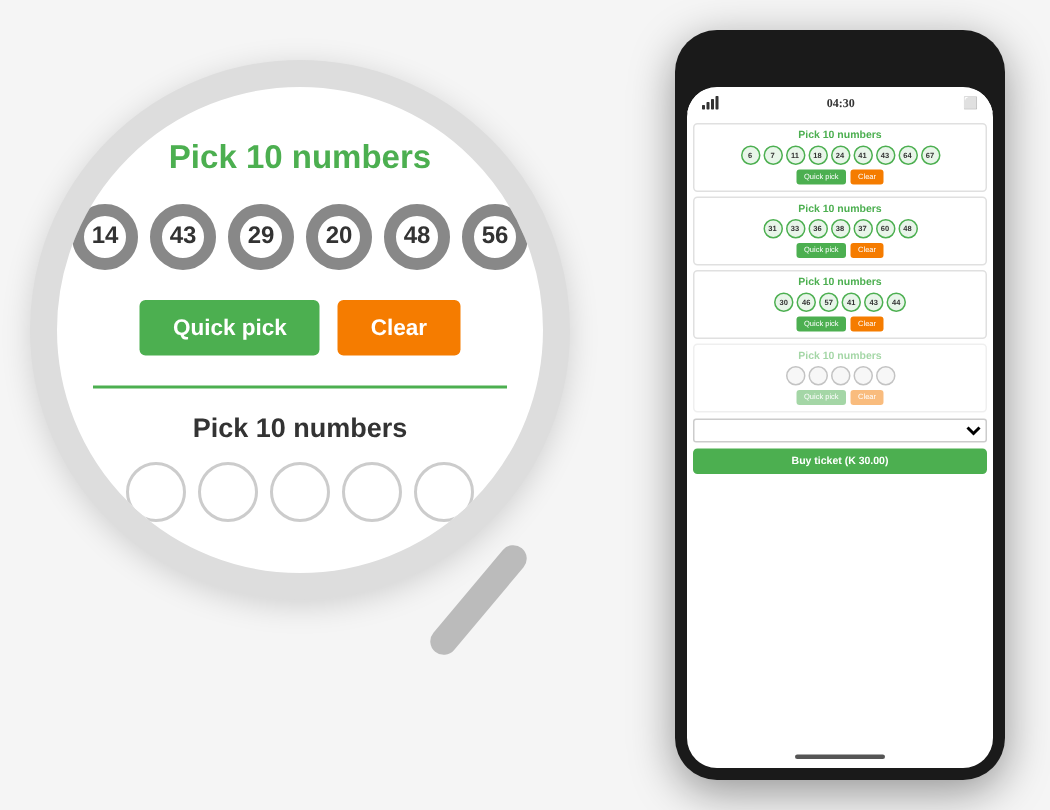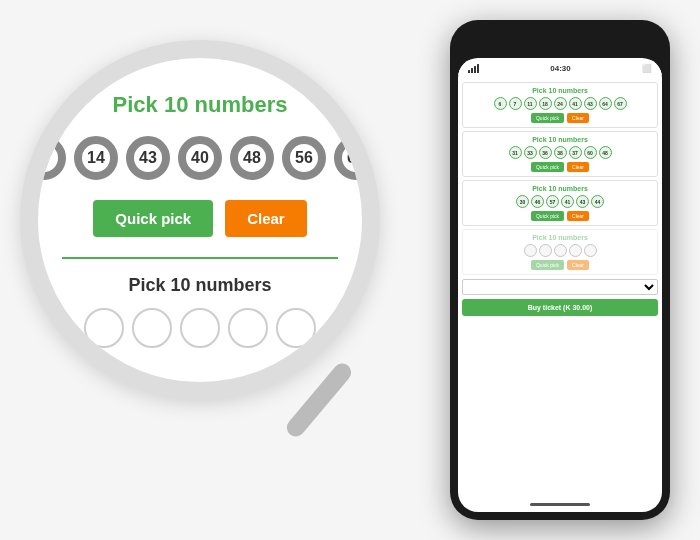--- a/index.html
+++ b/index.html
@@ -169,20 +169,21 @@
     }
 
     .phone-status-bar {
       background: #fff;
       display: flex;
       justify-content: space-between;
       align-items: flex-start;
       padding: 4px 10px 2px;
       font-size: 8px;
       color: #333;
+      font-family: Liberation Serif, serif;
     }
 
     .phone-content {
       padding: 4px 0;
       font-size: 7px;
       overflow: hidden;
     }
 
     .phone-section {
       border: 1px solid #e0e0e0;
@@ -315,21 +316,22 @@
 </head>
 <body>
 
 <div class="magnifier">
   <div class="magnifier-content">
     <div class="mag-pick-title">Pick 10 numbers</div>
     <div class="mag-numbers-row">
       <div class="mag-ball selected">9</div>
       <div class="mag-ball selected">14</div>
       <div class="mag-ball selected">43</div>
-      <div class="mag-ball selected">40</div>
+      <div class="mag-ball selected">29</div>
+      <div class="mag-ball selected">20</div>
       <div class="mag-ball selected">48</div>
       <div class="mag-ball selected">56</div>
       <div class="mag-ball selected">63</div>
     </div>
     <div class="mag-btn-row">
       <button class="btn-quick-pick">Quick pick</button>
       <button class="btn-clear">Clear</button>
     </div>
     <div class="mag-divider"></div>
     <div class="mag-pick-title-2">Pick 10 numbers</div>

